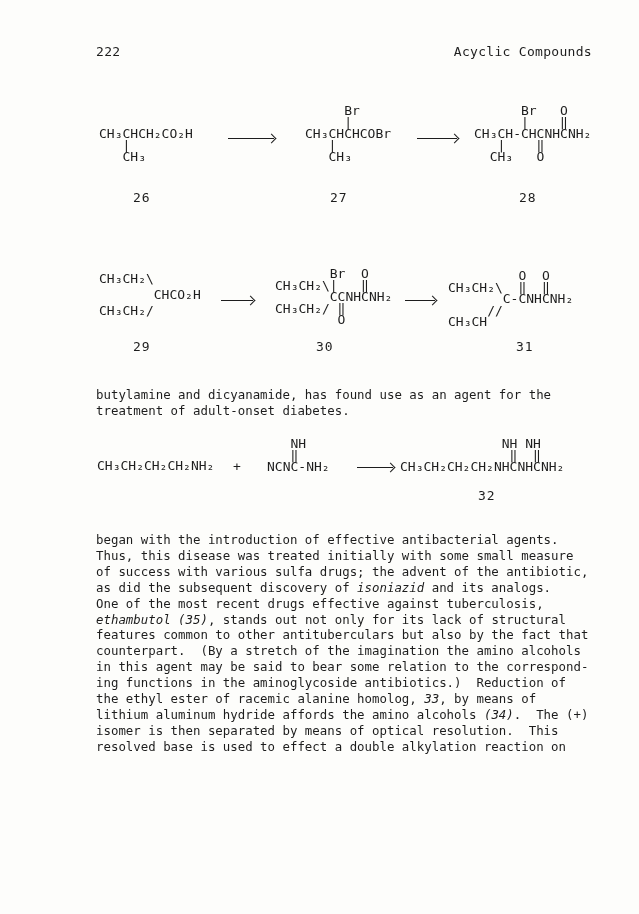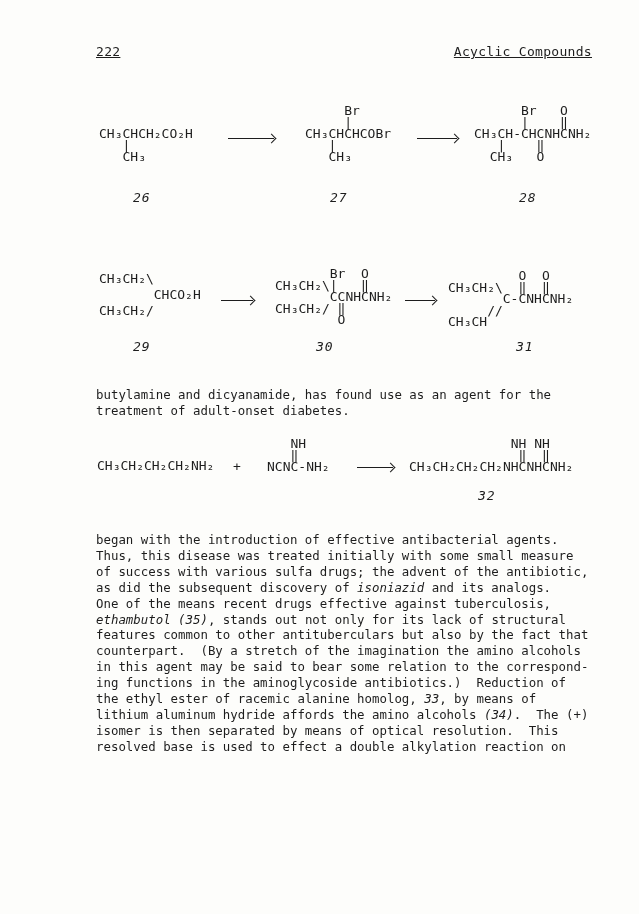--- a/index.html
+++ b/index.html
@@ -4,31 +4,31 @@
 <style>
   html,body{margin:0;padding:0;background:#e8e8e8;}
   .page{
     position:relative;
     width:639px;height:914px;
     background:#fdfdfb;
     color:#1d1d1d;
     font-family:"DejaVu Sans Mono","Liberation Mono",monospace;
     overflow:hidden;
   }
-  .abs{position:absolute;text-decoration:underline;}
+  .abs{position:absolute;}
   .hdr{font-size:13px;letter-spacing:0.3px;}
   .struct{
     position:absolute;margin:0;
     font-size:13px;line-height:11.5px;
     white-space:pre;
   }
   .lh16{line-height:16px;}
   .lbl{
     position:absolute;
-    font-size:13px;font-style:italic;letter-spacing:1px;
+    font-size:13px;letter-spacing:1px;
   }
   .plus{position:absolute;font-size:13px;}
   .arrow{
     position:absolute;height:0;
     border-top:1.2px solid #1d1d1d;
   }
   .arrow::after{
     content:"";position:absolute;
     right:-1px;top:-4px;
     width:6px;height:6px;
@@ -95,32 +95,32 @@
       <div><span>treatment of adult-onset diabetes.</span></div>
     </div>
 
   <div>
     <pre class="struct" style="left:97px;top:460px;">CH₃CH₂CH₂CH₂NH₂</pre>
     <span class="plus" style="left:233px;top:459px;">+</span>
     <pre class="struct" style="left:267px;top:438px;">   NH
    ‖
 NCNC-NH₂</pre>
     <div class="arrow" style="left:357px;top:467px;width:36px;"></div>
-    <pre class="struct" style="left:409px;top:438px;">             NH NH
+    <pre class="struct" style="left:400px;top:438px;">             NH NH
               ‖  ‖
 CH₃CH₂CH₂CH₂NHCNHCNH₂</pre>
     <span class="lbl" style="left:478px;top:488px;">32</span>
   </div>
 
   <div class="tblock" style="left:96px;top:532px;">
       <div><span>began with the introduction of effective antibacterial agents.</span></div>
       <div><span>Thus, this disease was treated initially with some small measure</span></div>
       <div><span>of success with various sulfa drugs; the advent of the antibiotic,</span></div>
       <div><span>as did the subsequent discovery of </span><span class="it">isoniazid</span><span> and its analogs.</span></div>
-      <div><span>One of the means recent drugs effective against tuberculosis,</span></div>
+      <div><span>One of the most recent drugs effective against tuberculosis,</span></div>
       <div><span class="it">ethambutol (35)</span><span>, stands out not only for its lack of structural</span></div>
       <div><span>features common to other antituberculars but also by the fact that</span></div>
       <div><span>counterpart.  (By a stretch of the imagination the amino alcohols</span></div>
       <div><span>in this agent may be said to bear some relation to the correspond-</span></div>
       <div><span>ing functions in the aminoglycoside antibiotics.)  Reduction of</span></div>
       <div><span>the ethyl ester of racemic alanine homolog, </span><span class="it">33</span><span>, by means of</span></div>
       <div><span>lithium aluminum hydride affords the amino alcohols </span><span class="it">(34)</span><span>.  The (+)</span></div>
       <div><span>isomer is then separated by means of optical resolution.  This</span></div>
       <div><span>resolved base is used to effect a double alkylation reaction on</span></div>
     </div>

